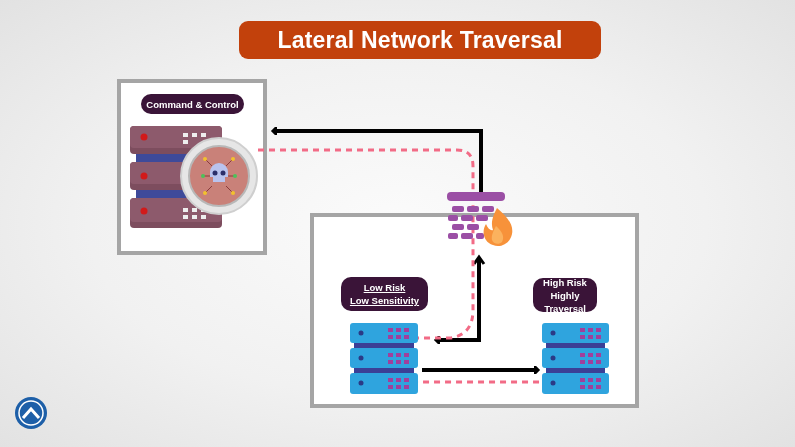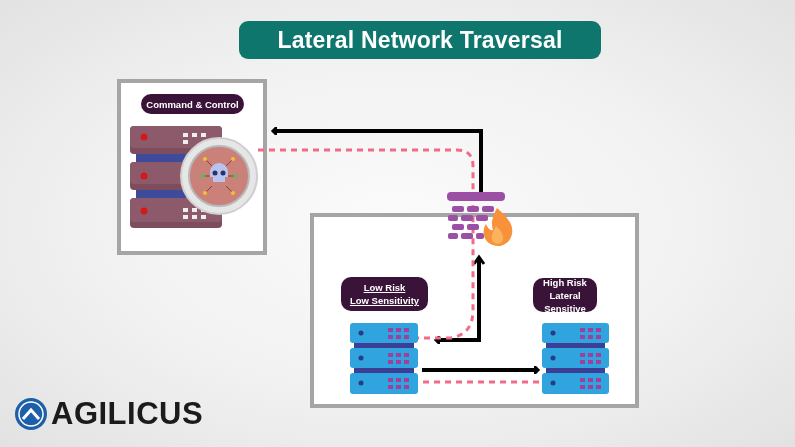--- a/index.html
+++ b/index.html
@@ -1,19 +1,19 @@
 <!DOCTYPE html>
 <html><head>
 <meta charset="utf-8">
 <style>
   html,body{margin:0;padding:0;}
   body{width:795px;height:447px;overflow:hidden;position:relative;
     background:radial-gradient(ellipse at 50% 50%, #fbfbfb 0%, #f1f1f1 55%, #e2e2e2 100%);
     font-family:"Liberation Sans", sans-serif;}
-  .title{position:absolute;left:239px;top:21px;width:362px;height:38px;background:#0f766e;border-radius:9px;
+  .title{position:absolute;left:239px;top:21px;width:362px;height:38px;background:#c2410c;border-radius:9px;
     color:#fff;font-size:23px;font-weight:bold;display:flex;align-items:center;justify-content:center;letter-spacing:0.2px;}
   .box{position:absolute;background:#fff;border:4px solid #a5a5a5;box-sizing:border-box;}
   .pill{position:absolute;background:#3a1438;color:#fff;font-size:9.5px;font-weight:bold;text-align:center;
     border-radius:10px;display:flex;align-items:center;justify-content:center;flex-direction:column;line-height:13px;}
   svg{position:absolute;left:0;top:0;}
   .logo{position:absolute;left:14px;top:396px;display:flex;align-items:center;}
   .logo-text{font-size:31px;font-weight:bold;color:#1b1b1b;margin-left:3px;letter-spacing:0.5px;}
 </style>
 </head>
 <body>
@@ -26,21 +26,21 @@
 </div>
 
 <div class="box" style="left:310px;top:213px;width:329px;height:195px;"></div>
 
 <div class="pill" style="left:341px;top:277px;width:87px;height:34px;text-decoration:underline;">
   <span>Low Risk</span>
   <span>Low Sensitivity</span>
 </div>
 <div class="pill" style="left:533px;top:278px;width:64px;height:34px;">
   <span>High Risk</span>
-  <span>Lateral Sensitive</span>
+  <span>Highly Traversal</span>
 </div>
 
 <svg width="795" height="447">
   <defs>
     <marker id="arr" markerWidth="8" markerHeight="8" refX="4" refY="4" orient="auto" markerUnits="userSpaceOnUse">
       <path d="M0,0 L4,4 L0,8" fill="none" stroke="#000" stroke-width="3"></path>
     </marker>
   </defs>
 
   <g>
@@ -180,14 +180,13 @@
     </g>
   </g>
 </svg>
 
 <div class="logo">
   <svg width="34" height="34" viewBox="0 0 34 34" style="position:static">
     <circle cx="17" cy="17" r="16" fill="#1d5fa8"></circle>
     <circle cx="17" cy="17" r="12" fill="none" stroke="#fff" stroke-width="1.5"></circle>
     <path d="M9,22 L17,13 L25,22" fill="none" stroke="#fff" stroke-width="3"></path>
   </svg>
-  <span class="logo-text">AGILICUS</span>
 </div>
 
 </body></html>

